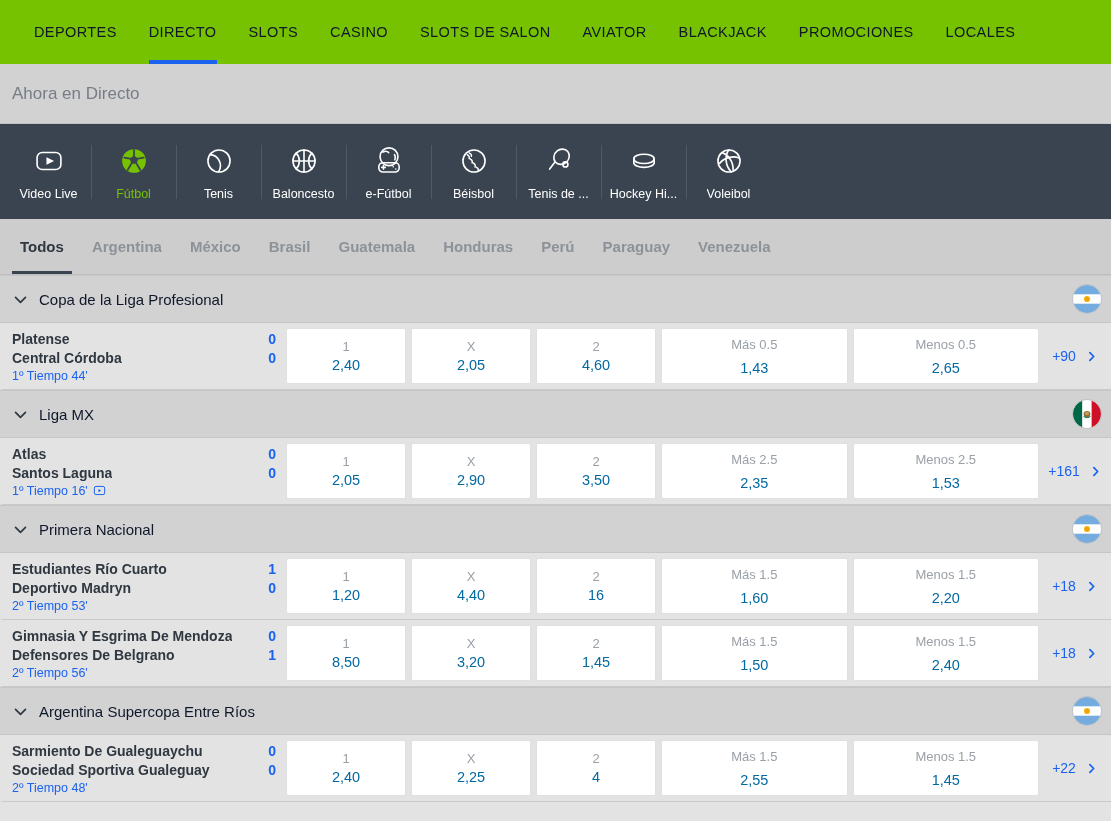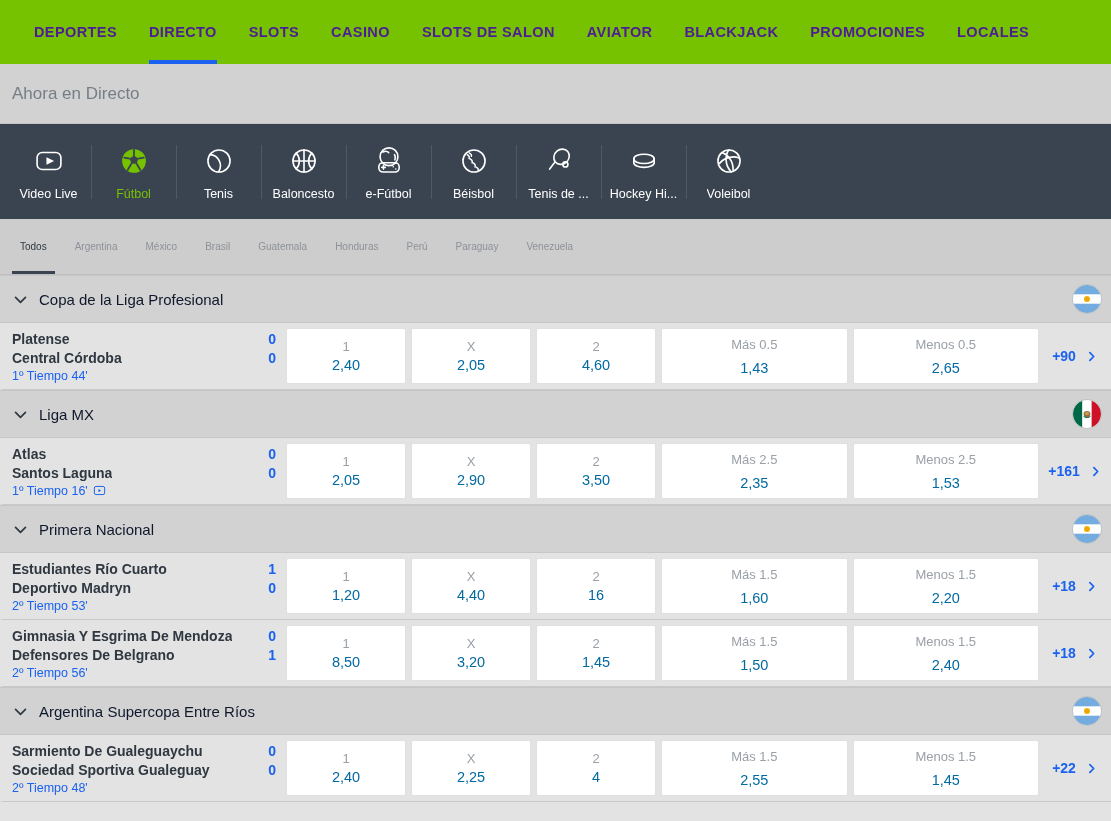--- a/index.html
+++ b/index.html
@@ -19,23 +19,23 @@
     padding-left: 18px;
     position: relative;
   }
   .topnav-item {
     position: relative;
     height: 64px;
     display: flex;
     align-items: center;
     padding: 0 16px;
     font-size: 14.5px;
-    font-weight: bold;
+    font-weight: normal;
     letter-spacing: .4px;
-    color: #4c1d95;
+    color: #0f172a;
     cursor: pointer;
     white-space: nowrap;
   }
   .topnav-item .underline {
     display: none;
     position: absolute;
     left: 16px; right: 16px;
     bottom: 0;
     height: 4px;
     background: #1a62ef;
@@ -101,25 +101,26 @@
     background: #cdcdcd;
     display: flex;
     align-items: stretch;
     padding-left: 6px;
     border-bottom: 1px solid #bfbfbf;
   }
   .ctab {
     display: flex;
     align-items: center;
     padding: 0 14px;
-    font-size: 10px;
+    font-size: 15px;
     color: #8d9298;
     cursor: pointer;
     position: relative;
     white-space: nowrap;
+    font-weight: bold;
   }
   .ctab.active { color: #2f3740; }
   .ctab.active::after {
     content: "";
     position: absolute;
     left: 6px; right: 6px; bottom: 0;
     height: 3px;
     background: #3a4450;
   }
 
@@ -219,21 +220,21 @@
   .odd .ov { font-size: 14.5px; font-weight: normal; color: #0369a1; }
 
   .more {
     width: 72px;
     flex: none;
     display: flex;
     align-items: center;
     justify-content: center;
     gap: 9px;
     font-size: 14px;
-    font-weight: bold;
+    font-weight: normal;
     color: #1a62ef;
     cursor: pointer;
   }
 </style>
 </head>
 <body>
 
 <div class="topnav" id="topnav">
     <div class="topnav-item">
       <span>DEPORTES</span>

